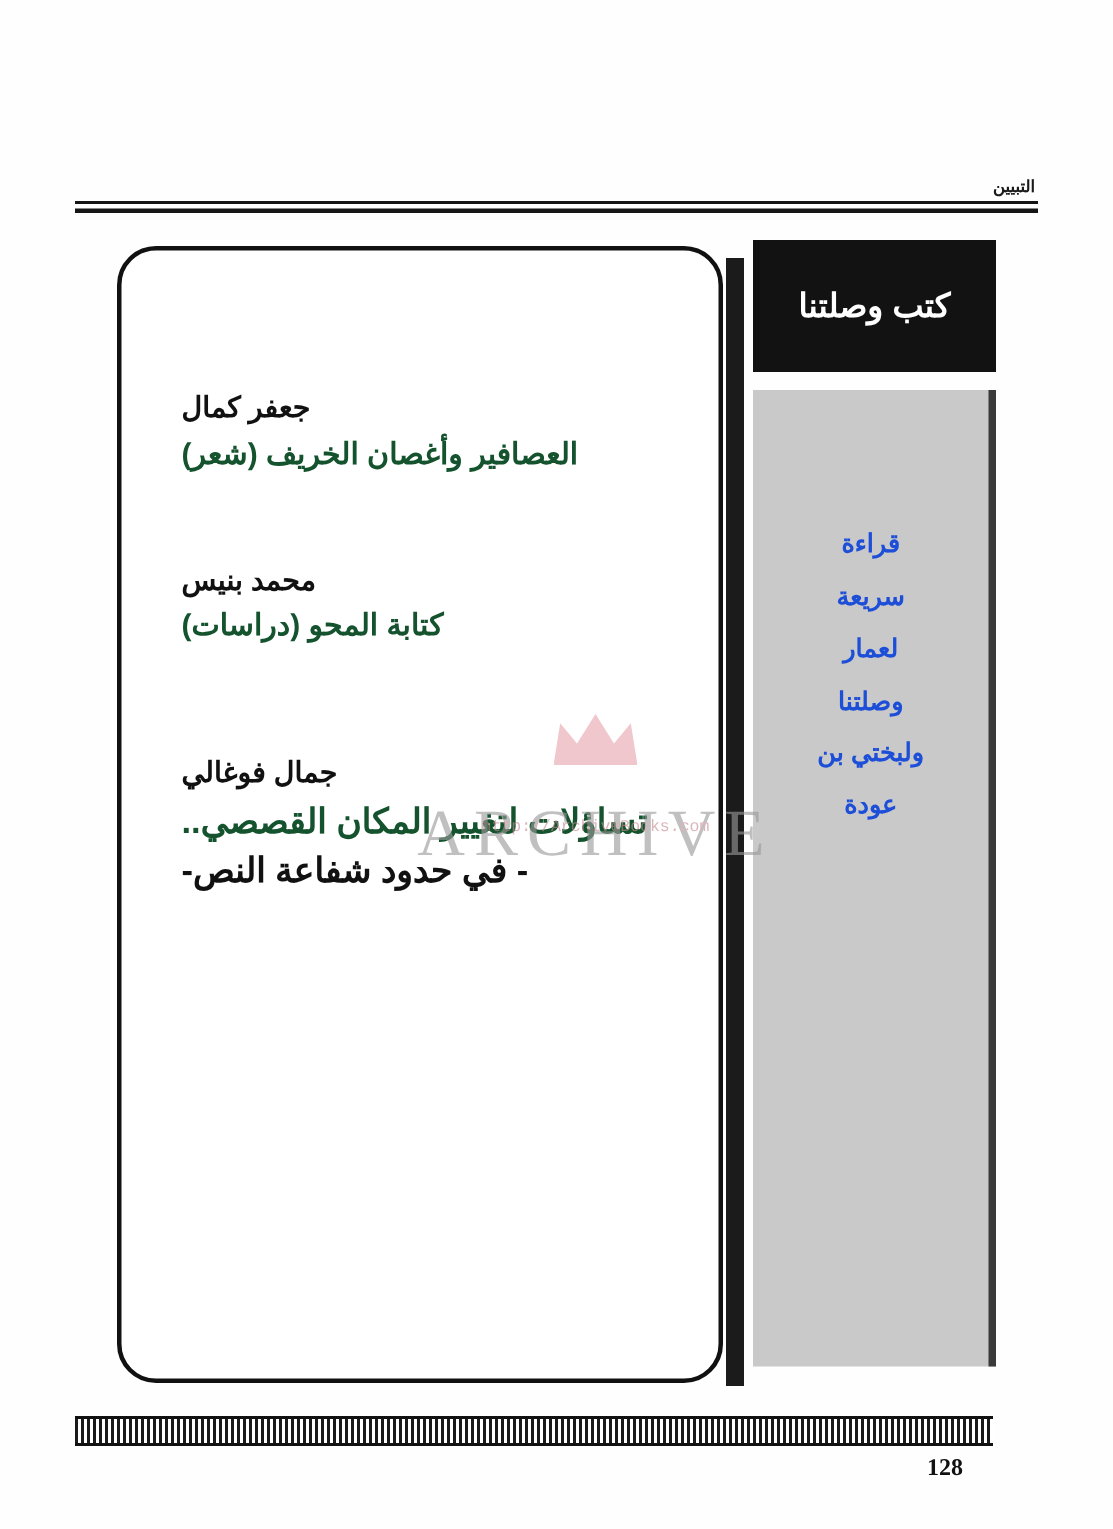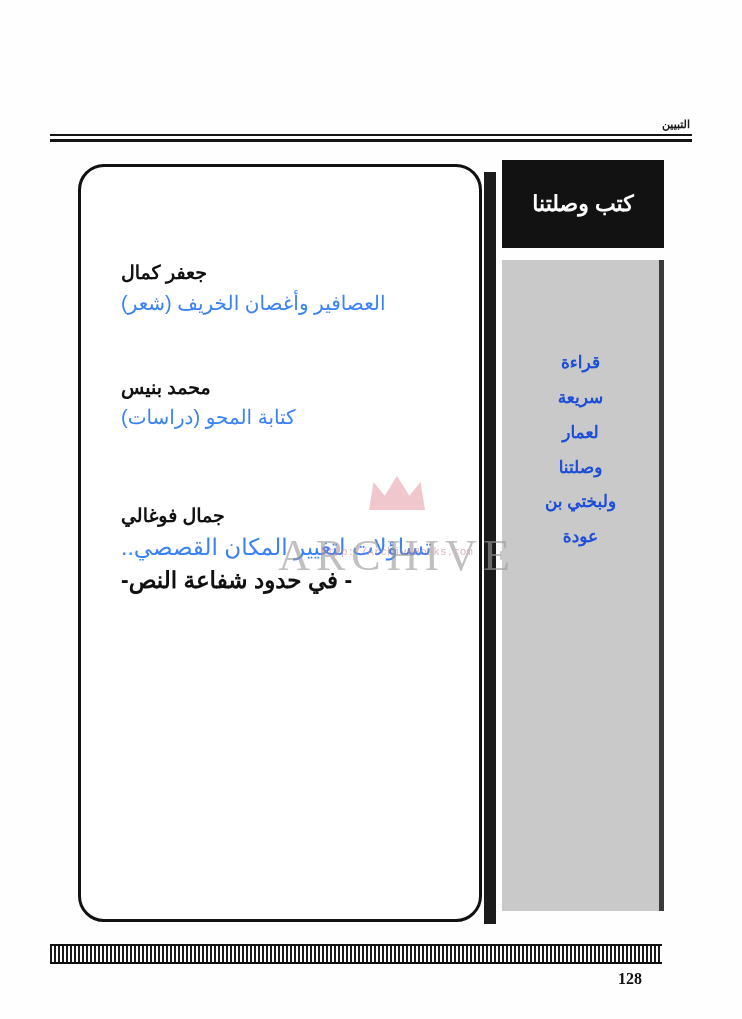--- a/index.html
+++ b/index.html
@@ -80,23 +80,23 @@
   }
   .entry { margin-bottom: 26px; }
   .entry-author {
     font-size: 19px;
     font-weight: bold;
     line-height: 1.5;
     color: #111;
   }
   .entry-title {
     font-size: 20px;
-    font-weight: normal;
+    font-weight: bold;
     line-height: 1.5;
-    color: #3b82f6;
+    color: #14532d;
   }
   .entry.big .entry-title {
     font-size: 23px;
     line-height: 1.45;
   }
   .entry-title-2 {
     font-size: 23px;
     font-weight: bold;
     line-height: 1.45;
     color: #111;

